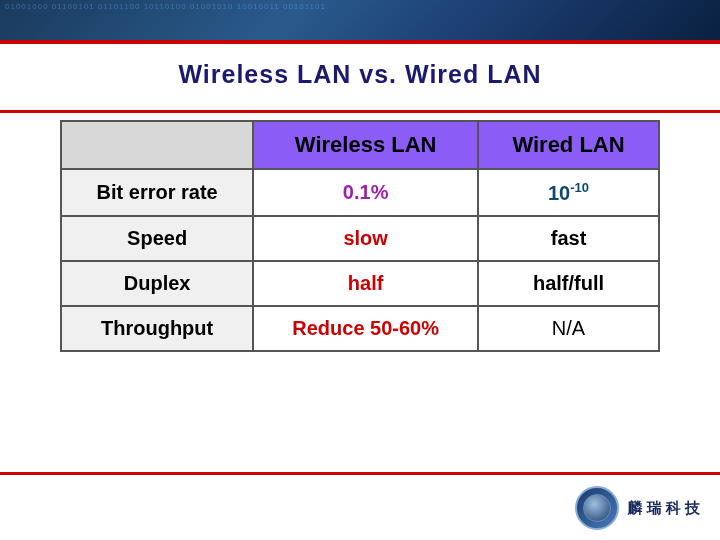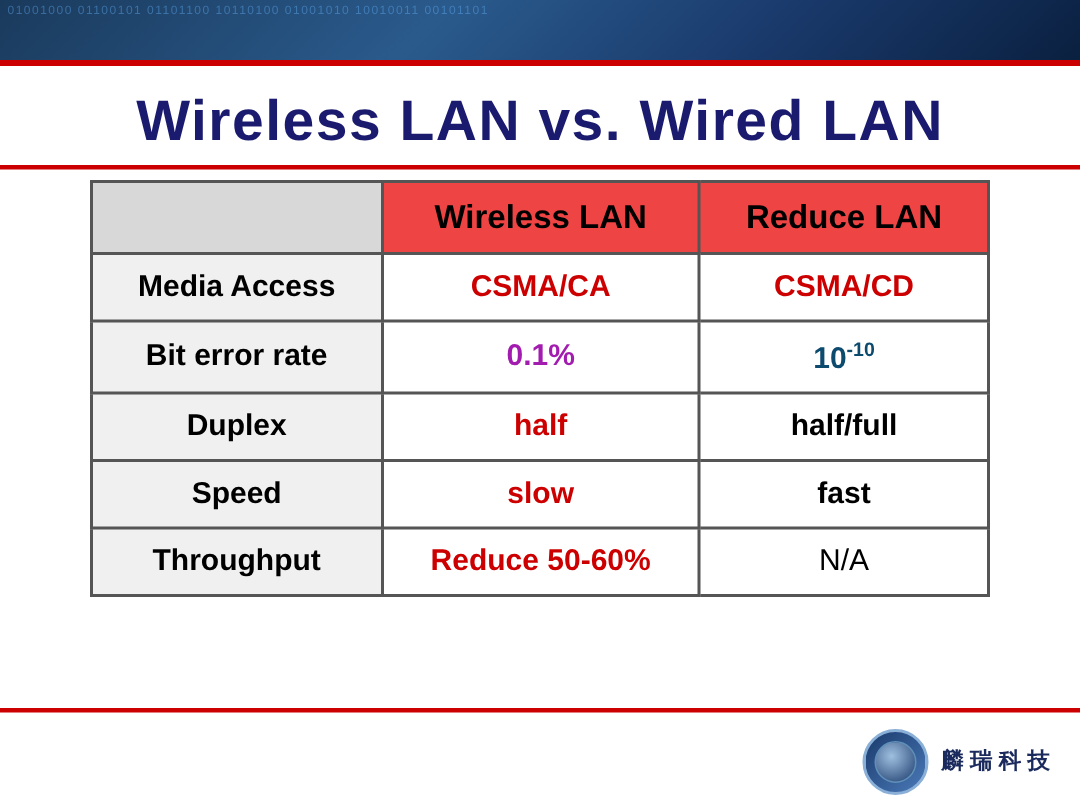--- a/index.html
+++ b/index.html
@@ -54,21 +54,21 @@
       position: absolute;
       top: 50px;
       left: 0;
       right: 0;
       display: flex;
       justify-content: center;
       padding: 10px 0 8px 0;
     }
 
     .title {
-      font-size: 38px;
+      font-size: 25px;
       font-weight: bold;
       color: #1a1a6e;
       letter-spacing: 1px;
     }
 
     
     .title-underline {
       position: absolute;
       top: 110px;
       left: 0;
@@ -104,21 +104,21 @@
       text-align: center;
       font-weight: bold;
       color: #000;
       background: #f0f0f0;
     }
 
     
     .header-row td {
       font-weight: bold;
       color: #000;
-      background: #ef4444;
+      background: #8b5cf6;
       font-size: 22px;
     }
 
     .header-row td:first-child {
       background: #d8d8d8;
     }
 
     
     .data-row td {
       background: #ffffff;
@@ -209,62 +209,53 @@
 
 <div class="title-underline"></div>
 
 <div class="table-container">
   <table>
 
     <tbody>
         <tr class="header-row">
       <td></td>
       <td>Wireless LAN</td>
-      <td>Reduce LAN</td>
-    </tr>
-
-    <tr class="data-row">
-      <td>Media Access</td>
-      <td>
-        <span class="val-csma-ca">CSMA/CA</span>
-      </td>
-      <td>
-        <span class="val-csma-cd">CSMA/CD</span>
-      </td>
-    </tr>
+      <td>Wired LAN</td>
+    </tr>
+
 
     <tr class="data-row">
       <td>Bit error rate</td>
       <td>
         <span class="val-bit-wireless">0.1%</span>
       </td>
       <td>
         <span class="val-bit-wired">
           <span>10</span><sup>-10</sup>
         </span>
       </td>
     </tr>
 
     <tr class="data-row">
+      <td>Speed</td>
+      <td>
+        <span class="val-slow">slow</span>
+      </td>
+      <td>
+        <span class="val-fast">fast</span>
+      </td>
+    </tr>
+
+    <tr class="data-row">
       <td>Duplex</td>
       <td>
         <span class="val-half">half</span>
       </td>
       <td>
         <span class="val-halffull">half/full</span>
-      </td>
-    </tr>
-
-    <tr class="data-row">
-      <td>Speed</td>
-      <td>
-        <span class="val-slow">slow</span>
-      </td>
-      <td>
-        <span class="val-fast">fast</span>
       </td>
     </tr>
 
     <tr class="data-row">
       <td>Throughput</td>
       <td>
         <span class="val-reduce">Reduce 50-60%</span>
       </td>
       <td>
         <span class="val-na">N/A</span>

